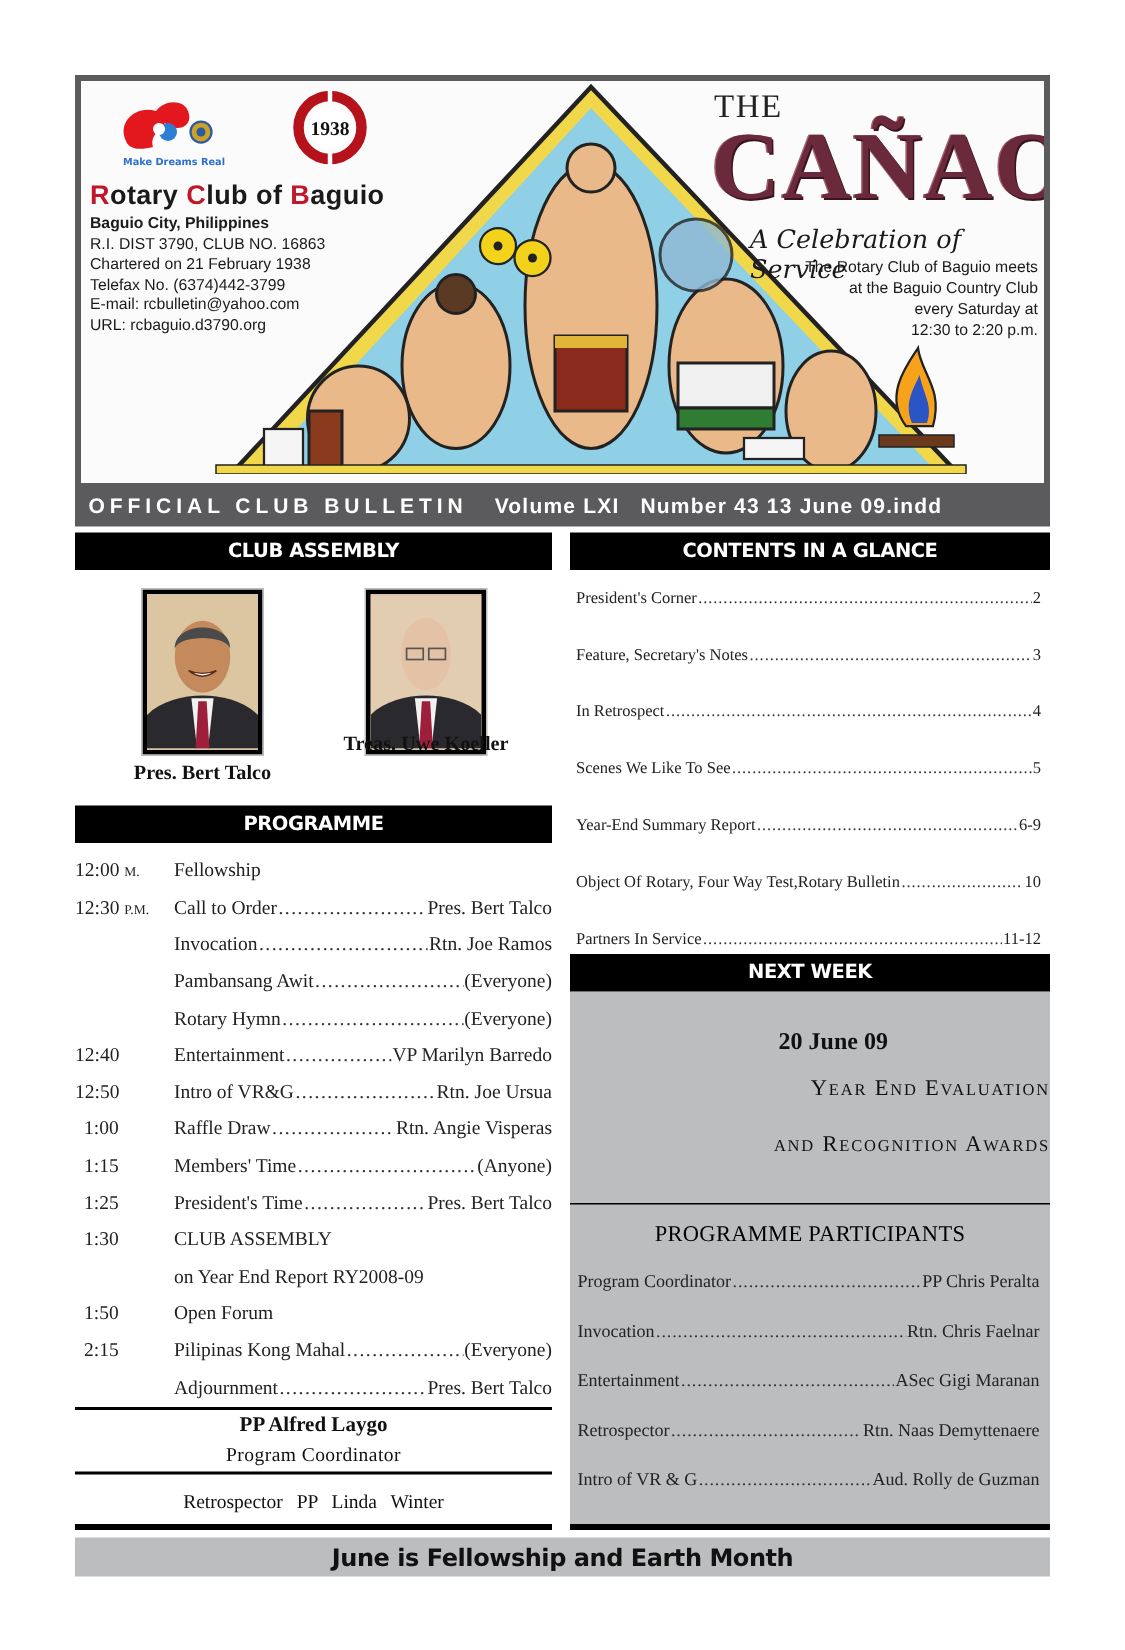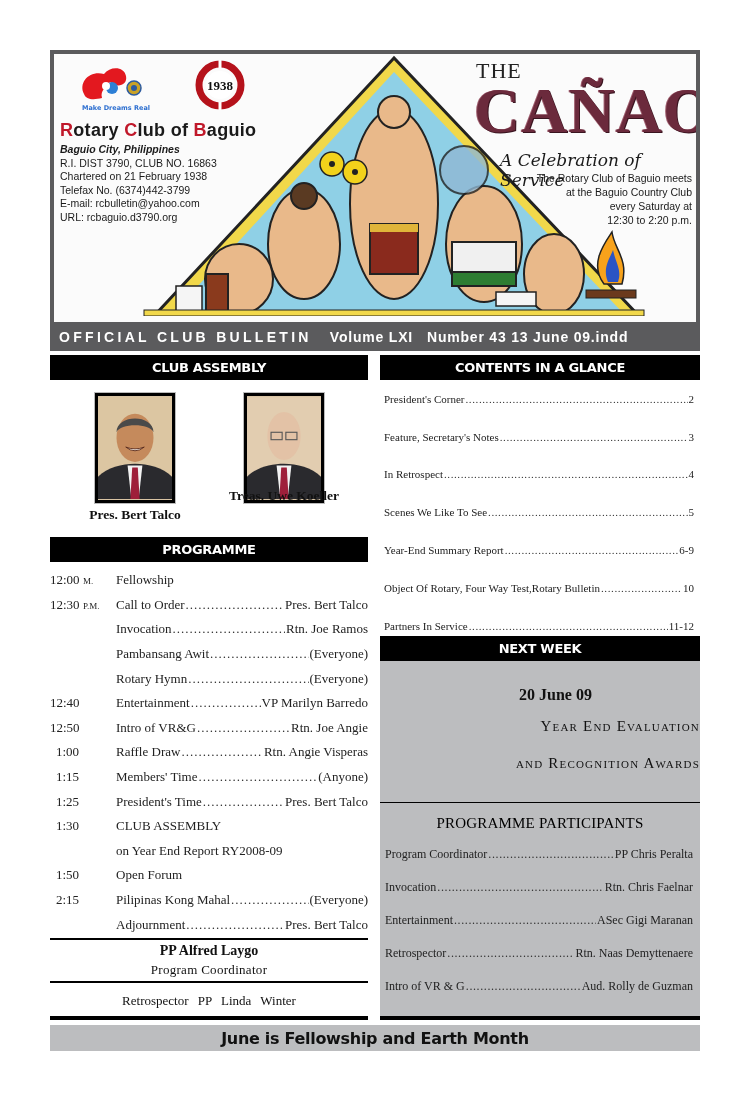--- a/index.html
+++ b/index.html
@@ -12,21 +12,21 @@
     border: 4px solid #5b5b5d; border-bottom: none; background: #fbfbfb; overflow: hidden;
   }
   .logo-left { position: absolute; left: 22px; top: 10px; width: 90px; height: 50px; }
   .logo-1938 { position: absolute; left: 139px; top: 6px; width: 54px; height: 50px; }
   .club-name {
     position: absolute; left: 6px; top: 66px; font-family: "Liberation Sans", sans-serif;
     font-size: 18px; font-weight: bold; color: #1a1a1a; letter-spacing: 0.3px;
   }
   .club-name .r { color: #c0182a; }
   .club-info { position: absolute; left: 6px; top: 89px; font-family: "Liberation Sans", sans-serif; font-size: 10.5px; line-height: 13.6px; color: #1a1a1a; }
-  .club-info .city { font-weight: bold; font-style: italic; }
+  .club-info .city { font-weight: bold; }
 
   .pyramid { position: absolute; left: 80px; top: 0; width: 520px; height: 262px; }
 
   .the-title { position: absolute; left: 422px; top: 4px; font-family: "Liberation Serif", serif; font-size: 22px; color: #222; letter-spacing: 1px; }
   .canao {
     position: absolute; left: 420px; top: 20px; font-family: "Liberation Serif", serif;
     font-size: 64px; font-weight: bold; color: #6b2a3c; letter-spacing: 1px;
     text-shadow: 1px 1px 0 #3a1520, -1px 0 0 #a06070;
   }
   .tagline { position: absolute; left: 446px; top: 96px; font-family: "DejaVu Serif", serif; font-style: italic; font-size: 17px; color: #1a1a1a; }
@@ -262,21 +262,21 @@
         <span class="lbl">Entertainment</span>
         <span class="dots"></span>
         <span class="who">VP Marilyn Barredo</span>
       </div>
   </div>
   <div class="prog-row">
     <div class="prog-time">12:50</div>
     <div class="prog-item">
         <span class="lbl">Intro of VR&amp;G</span>
         <span class="dots"></span>
-        <span class="who">Rtn. Joe Angie</span>
+        <span class="who">Rtn. Joe Ursua</span>
       </div>
   </div>
   <div class="prog-row">
     <div class="prog-time indent">1:00</div>
     <div class="prog-item">
         <span class="lbl">Raffle Draw</span>
         <span class="dots"></span>
         <span class="who">Rtn. Angie Visperas</span>
       </div>
   </div>

